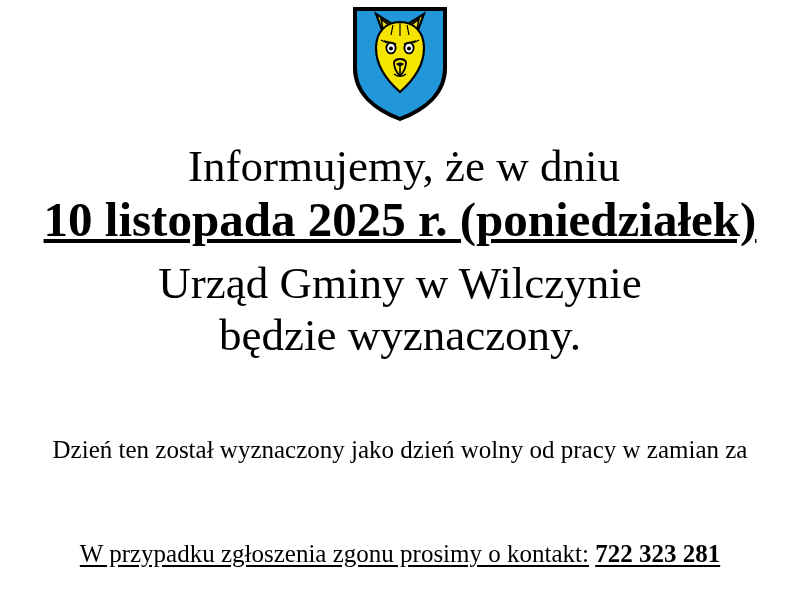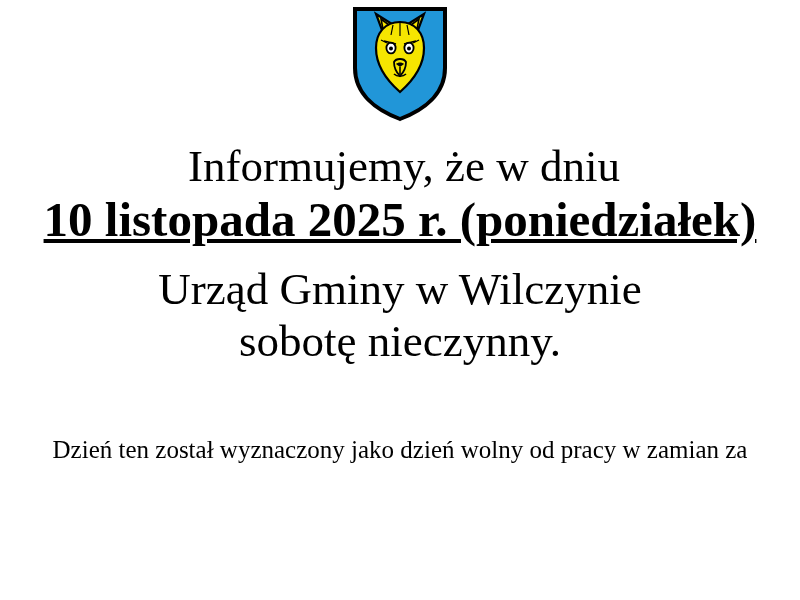--- a/index.html
+++ b/index.html
@@ -57,21 +57,21 @@
   }
   .hl-2 {
     font-size: 49px;
     font-weight: 700;
     text-decoration: underline;
     text-underline-offset: 3px;
   }
   .hl-3 {
     font-size: 45px;
     font-weight: 400;
-    margin-top: 14px;
+    margin-top: 8px;
   }
   .hl-4 {
     font-size: 45px;
     font-weight: 400;
   }
 
   
   .body-par {
     position: absolute;
     top: 432px;
@@ -147,21 +147,25 @@
       <path d="M44 58 C46 56 50 56 52 58 L48 61 Z" fill="#000000"></path>
       <path d="M48 61 L48 68" stroke="#000000" stroke-width="1.6" fill="none"></path>
       <path d="M42 68 C45 71 51 71 54 68" stroke="#000000" stroke-width="1.6" fill="none"></path>
     </svg>
   </div>
 
   <div class="headline">
     <span class="hl-line hl-1">Informujemy, że w dniu</span>
     <span class="hl-line hl-2">10 listopada 2025 r. (poniedziałek)</span>
     <span class="hl-line hl-3">Urząd Gminy w Wilczynie</span>
-    <span class="hl-line hl-4">sobotę nieczynny.</span>
+    <span class="hl-line hl-4">będzie wyznaczony.</span>
   </div>
 
   <div class="body-par">
     <span class="bp-line">Dzień ten został wyznaczony jako dzień wolny od pracy w zamian za</span>
   </div>
 
+  <div class="contact">
+    <span class="c-text">W przypadku zgłoszenia zgonu prosimy o kontakt:</span>
+    <span class="c-phone">722 323 281</span>
+  </div>
 
 </div>
 
 </body></html>

